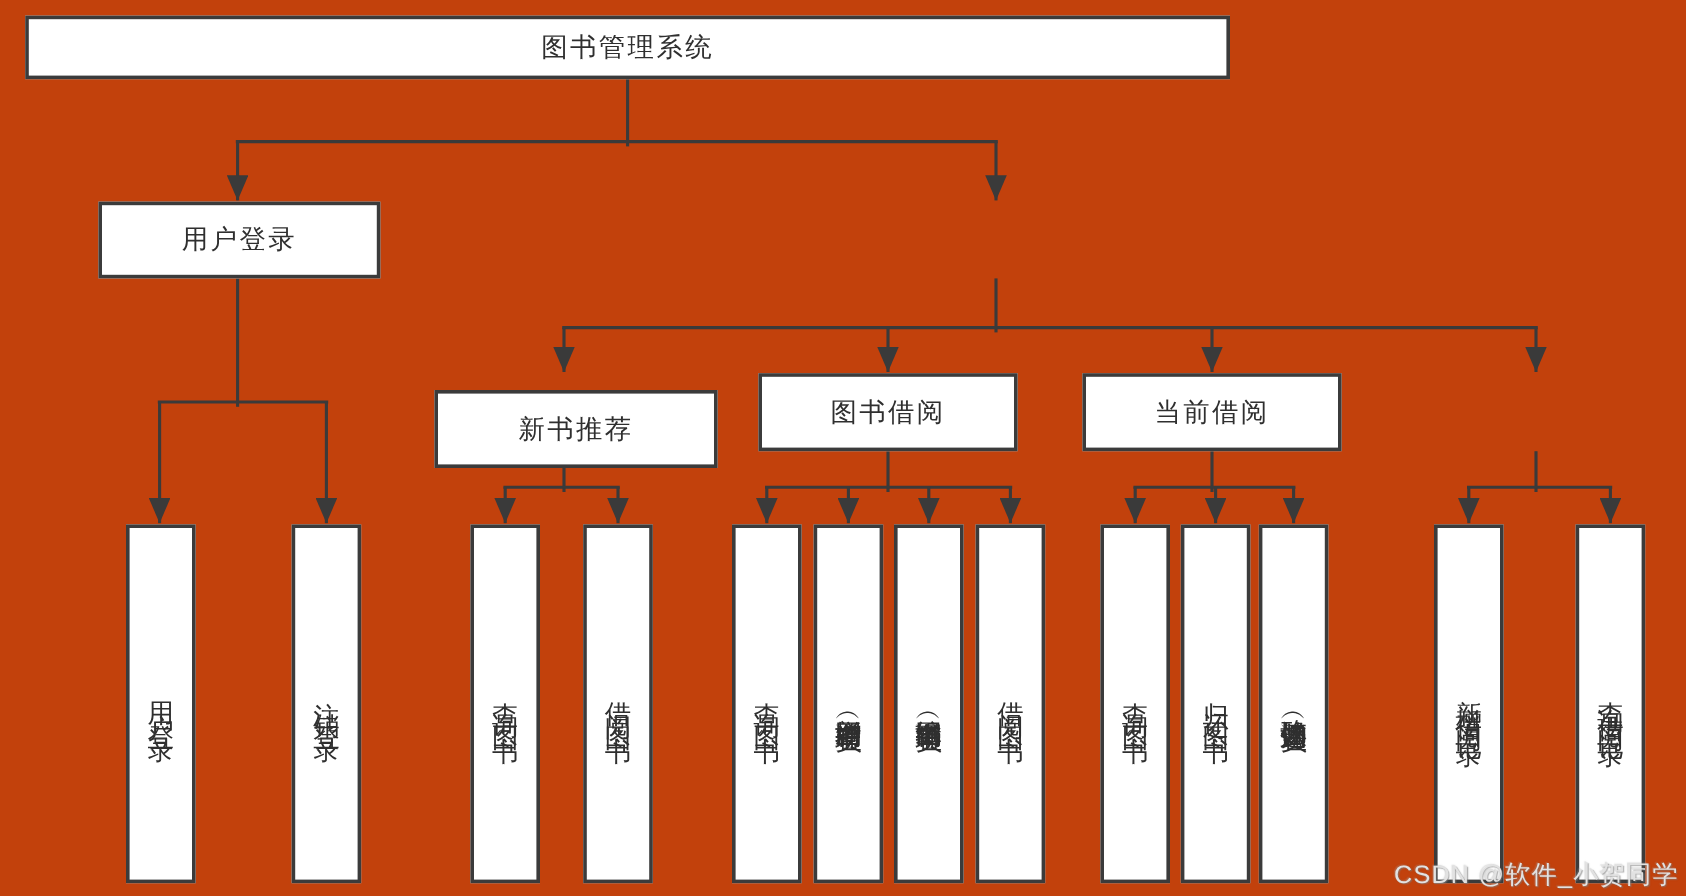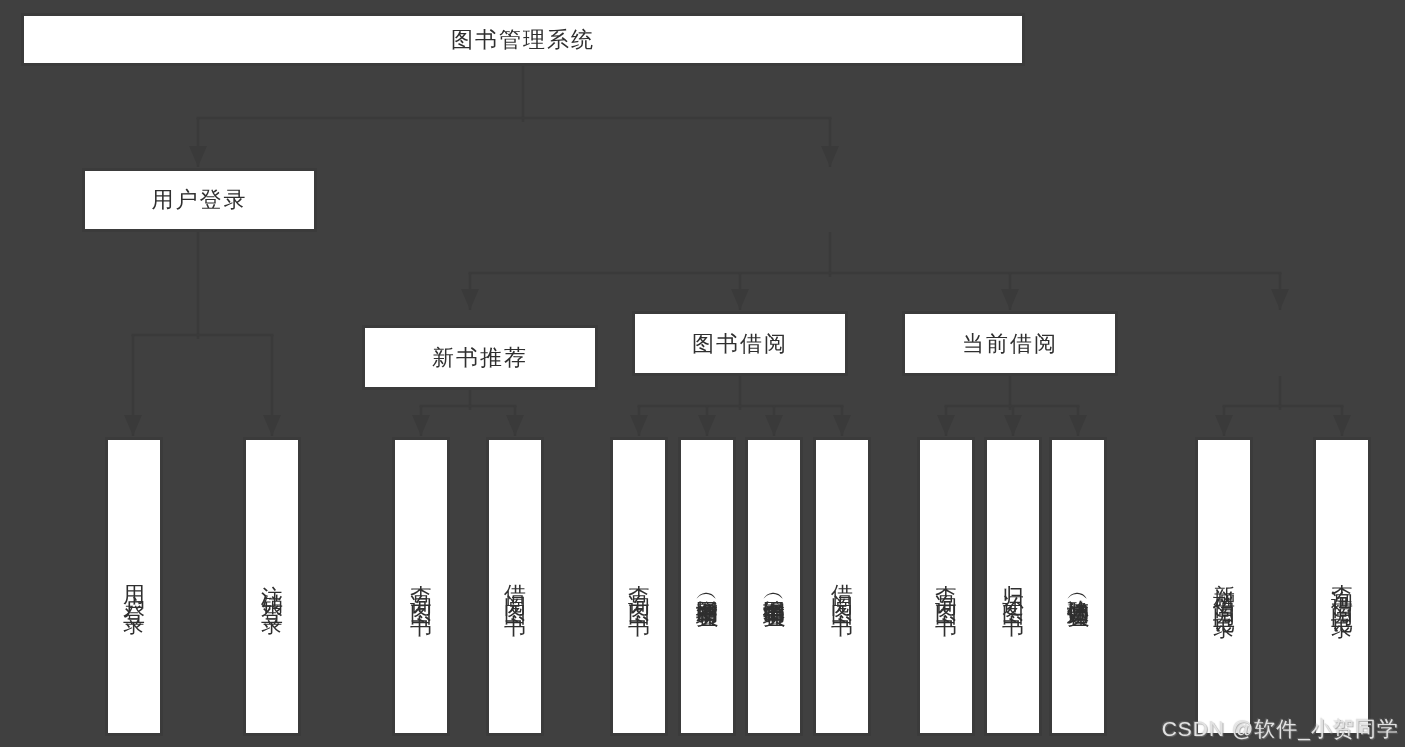--- a/index.html
+++ b/index.html
@@ -1,17 +1,17 @@
 <!DOCTYPE html>
 <html><head>
 <meta charset="utf-8">
 <style>
   html,body{margin:0;padding:0;background:#ffffff;}
   .canvas{
-    position:relative;width:1405px;height:747px;background:#404040;overflow:hidden;
+    position:relative;width:1405px;height:747px;background:#c2410c;overflow:hidden;
     font-family:"Liberation Sans","DejaVu Sans",sans-serif;color:#2f2f2f;
   }
   svg.wires{position:absolute;left:0;top:0;z-index:1;}
   .box{
     position:absolute;box-sizing:border-box;background:#ffffff;
     border:3px solid #3b3b3b;display:flex;align-items:center;justify-content:center;
     z-index:2;
   }
   .box.h span{font-size:22px;letter-spacing:2px;white-space:nowrap;}
   .box.v{top:437px;width:58px;height:299px;}

